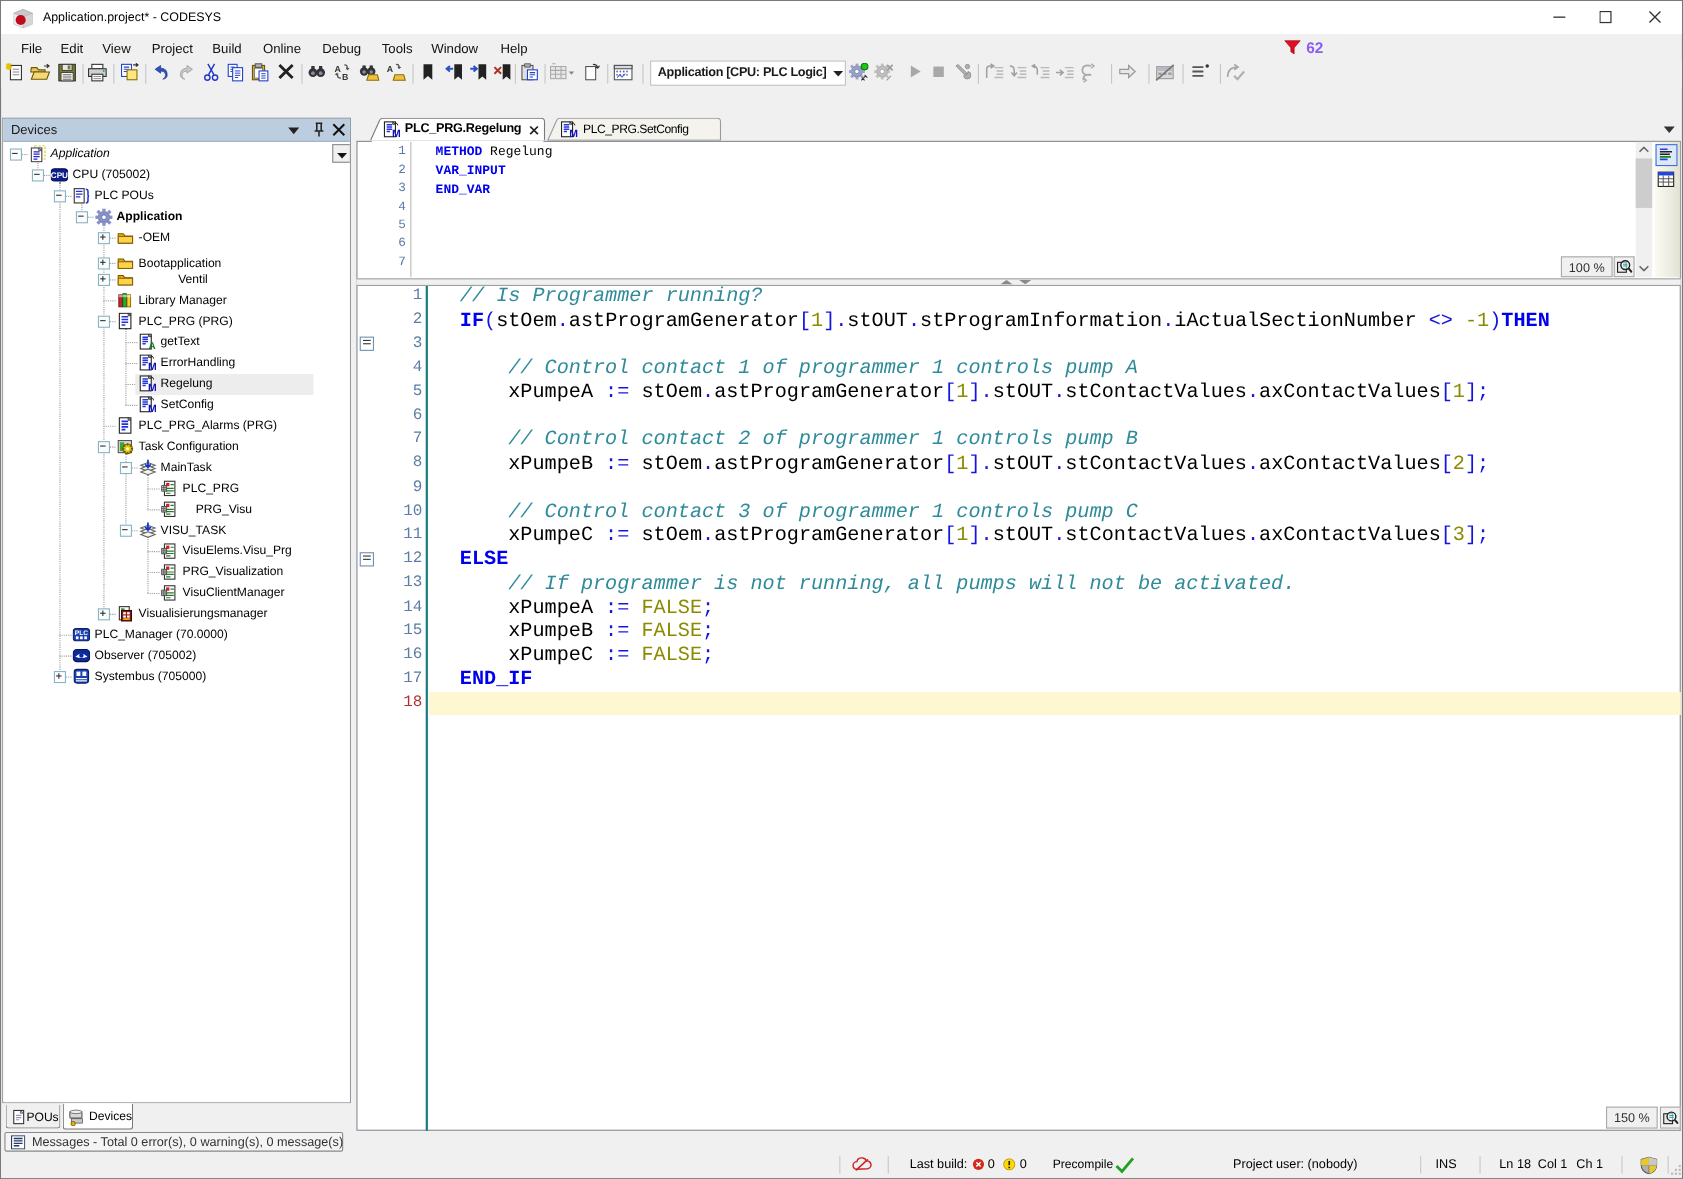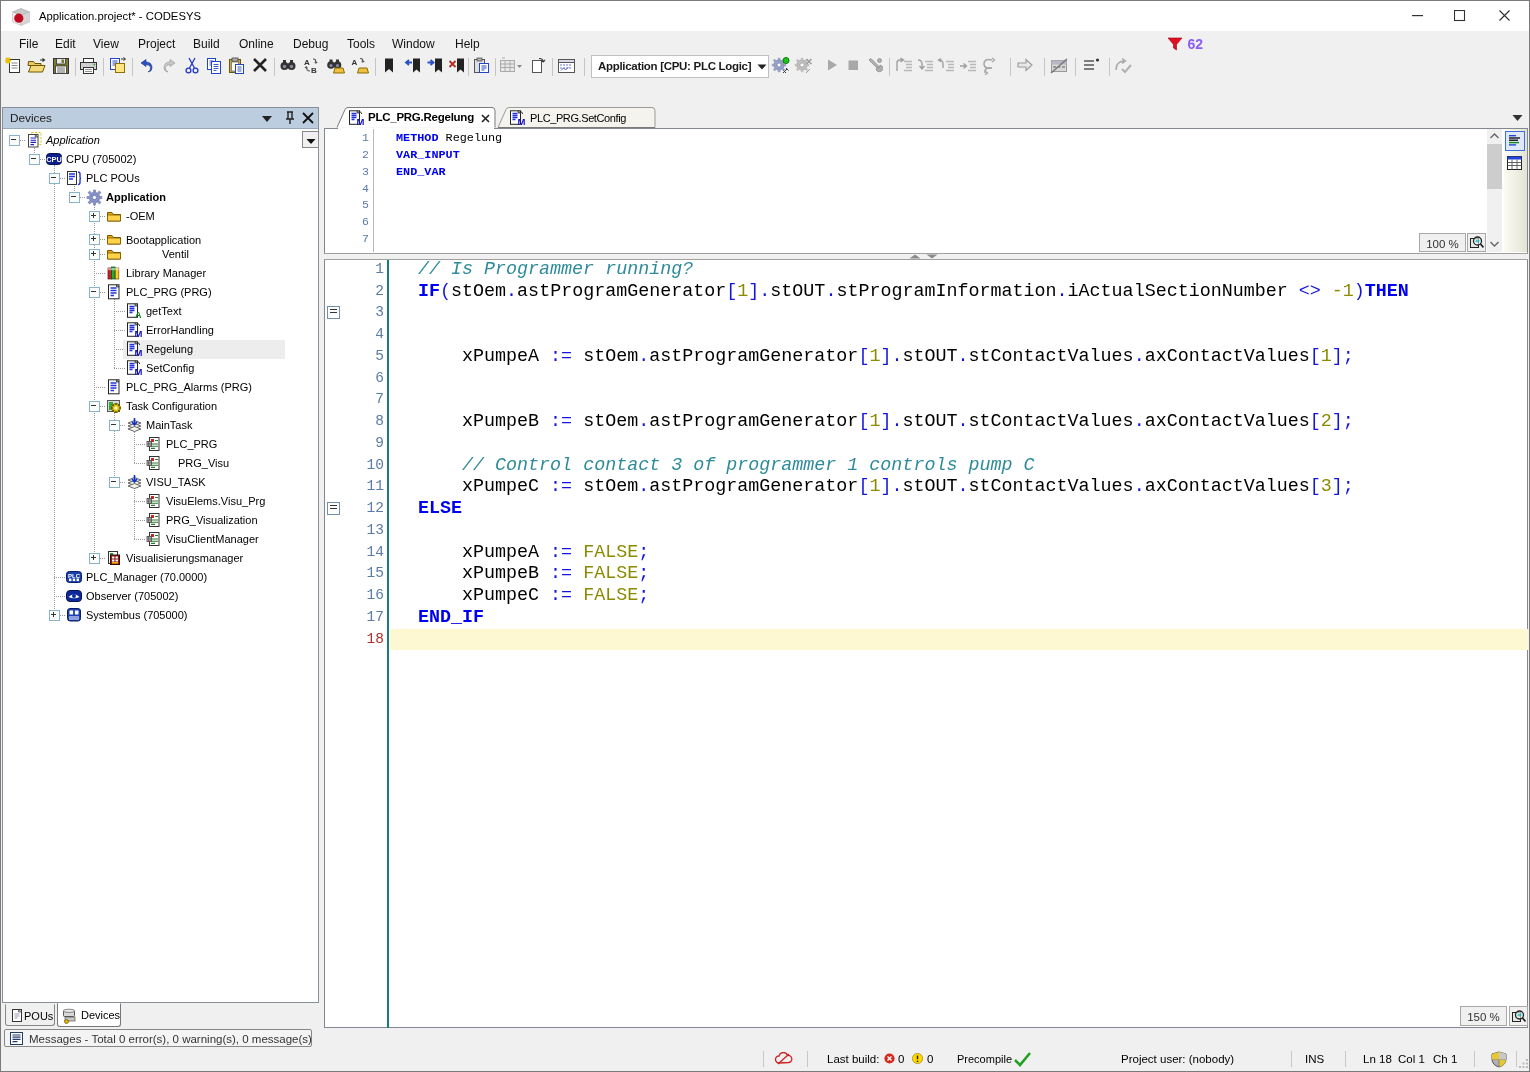--- a/index.html
+++ b/index.html
@@ -829,25 +829,28 @@
     <div class="abs" style="left:3px;top:199.48px;width:13px;height:13px;border:1px solid #7090b0;background:#fff;box-sizing:border-box">
       <div class="abs" style="left:2px;top:5px;width:7px;height:1px;background:#333"></div>
       <div class="abs" style="left:2px;top:2px;width:7px;height:1px;background:#333"></div>
     </div>
     <div class="abs" style="left:3px;top:395.14px;width:13px;height:13px;border:1px solid #7090b0;background:#fff;box-sizing:border-box">
       <div class="abs" style="left:2px;top:5px;width:7px;height:1px;background:#333"></div>
       <div class="abs" style="left:2px;top:2px;width:7px;height:1px;background:#333"></div>
     </div>
     <div class="mono abs" style="left:94px;top:152.0px;font-size:18.35px;line-height:21.74px"><span class="c">// Is Programmer running?</span></div>
     <div class="mono abs" style="left:94px;top:173.74px;font-size:18.35px;line-height:21.74px"><span class="k">IF</span><span class="p">(</span>stOem<span class="p">.</span>astProgramGenerator<span class="p">[</span><span class="n">1</span><span class="p">]</span><span class="p">.</span>stOUT<span class="p">.</span>stProgramInformation<span class="p">.</span>iActualSectionNumber <span class="p">&lt;&gt;</span> <span class="n">-1</span><span class="p">)</span><span class="k">THEN</span></div>
+    <div class="mono abs" style="left:94px;top:217.22px;font-size:18.35px;line-height:21.74px">    <span class="c">// Control contact 1 of programmer 1 controls pump A</span></div>
     <div class="mono abs" style="left:94px;top:238.95999999999998px;font-size:18.35px;line-height:21.74px">    xPumpeA <span class="p">:=</span> stOem<span class="p">.</span>astProgramGenerator<span class="p">[</span><span class="n">1</span><span class="p">]</span><span class="p">.</span>stOUT<span class="p">.</span>stContactValues<span class="p">.</span>axContactValues<span class="p">[</span><span class="n">1</span><span class="p">]</span><span class="p">;</span></div>
+    <div class="mono abs" style="left:94px;top:282.44px;font-size:18.35px;line-height:21.74px">    <span class="c">// Control contact 2 of programmer 1 controls pump B</span></div>
     <div class="mono abs" style="left:94px;top:304.17999999999995px;font-size:18.35px;line-height:21.74px">    xPumpeB <span class="p">:=</span> stOem<span class="p">.</span>astProgramGenerator<span class="p">[</span><span class="n">1</span><span class="p">]</span><span class="p">.</span>stOUT<span class="p">.</span>stContactValues<span class="p">.</span>axContactValues<span class="p">[</span><span class="n">2</span><span class="p">]</span><span class="p">;</span></div>
     <div class="mono abs" style="left:94px;top:347.65999999999997px;font-size:18.35px;line-height:21.74px">    <span class="c">// Control contact 3 of programmer 1 controls pump C</span></div>
     <div class="mono abs" style="left:94px;top:369.4px;font-size:18.35px;line-height:21.74px">    xPumpeC <span class="p">:=</span> stOem<span class="p">.</span>astProgramGenerator<span class="p">[</span><span class="n">1</span><span class="p">]</span><span class="p">.</span>stOUT<span class="p">.</span>stContactValues<span class="p">.</span>axContactValues<span class="p">[</span><span class="n">3</span><span class="p">]</span><span class="p">;</span></div>
     <div class="mono abs" style="left:94px;top:391.14px;font-size:18.35px;line-height:21.74px"><span class="k">ELSE</span></div>
+    <div class="mono abs" style="left:94px;top:412.88px;font-size:18.35px;line-height:21.74px">    <span class="c">// If programmer is not running, all pumps will not be activated.</span></div>
     <div class="mono abs" style="left:94px;top:434.62px;font-size:18.35px;line-height:21.74px">    xPumpeA <span class="p">:=</span> <span class="n">FALSE</span><span class="p">;</span></div>
     <div class="mono abs" style="left:94px;top:456.35999999999996px;font-size:18.35px;line-height:21.74px">    xPumpeB <span class="p">:=</span> <span class="n">FALSE</span><span class="p">;</span></div>
     <div class="mono abs" style="left:94px;top:478.09999999999997px;font-size:18.35px;line-height:21.74px">    xPumpeC <span class="p">:=</span> <span class="n">FALSE</span><span class="p">;</span></div>
     <div class="mono abs" style="left:94px;top:499.84px;font-size:18.35px;line-height:21.74px"><span class="k">END_IF</span></div>
     <div class="abs" style="left:1136px;top:899px;width:47px;height:20px;background:#f0f0f0;border:1px solid #a8a8a8;box-sizing:border-box;text-align:center"><span style="font-size:11.5px;color:#333;line-height:18px">150 %</span></div>
     <div class="abs" style="left:1185px;top:899px;width:19px;height:20px;background:#f0f0f0;border:1px solid #a8a8a8;box-sizing:border-box">
     <svg class="abs" style="left:1px;top:2px" width="15" height="15" viewBox="0 0 15 15">
         <rect x="1.5" y="3.5" width="8" height="9" fill="#e8e8e8" stroke="#222"></rect>
         <circle cx="8.5" cy="6" r="4" fill="#fff" fill-opacity="0.6" stroke="#222" stroke-width="1.3"></circle>
         <path d="M11.5,9 l3,3.5" stroke="#222" stroke-width="1.8"></path>

